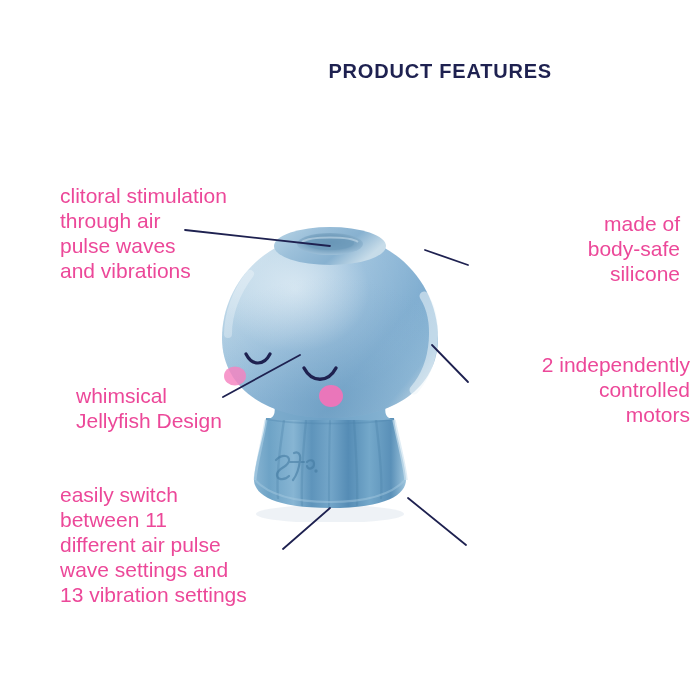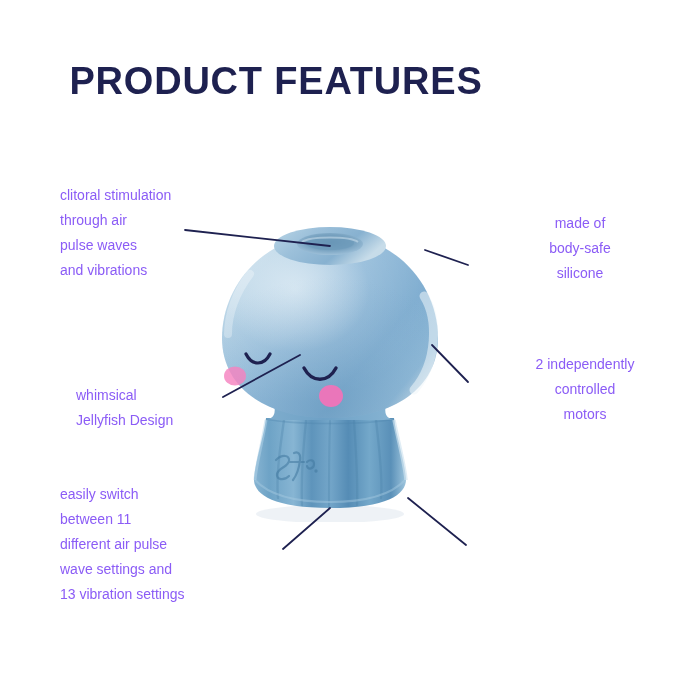--- a/index.html
+++ b/index.html
@@ -21,40 +21,40 @@
     width: 700px;
     height: 700px;
   }
 
   
   .page-title {
     position: absolute;
     left: 0;
     top: 60px;
     width: 552px;
-    text-align: center;
-    font-size: 38px;
+    text-align: right;
+    font-size: 20px;
     font-weight: 700;
     letter-spacing: 0.8px;
     color: #1e2150;
     font-family: "Liberation Sans", sans-serif;
   }
 
   
   .callout {
     position: absolute;
-    color: #8b5cf6;
-    font-size: 14px;
+    color: #ec4899;
+    font-size: 21px;
     line-height: 25px;
     font-weight: 400;
     font-family: "Liberation Sans", sans-serif;
     white-space: pre-line;
   }
   .callout.left  { text-align: left; }
-  .callout.right { text-align: center; }
+  .callout.right { text-align: right; }
 
   #callout-stimulation { left: 60px;  top: 183px; width: 235px; }
   #callout-design      { left: 76px;  top: 383px; width: 235px; }
   #callout-settings    { left: 60px;  top: 482px; width: 250px; }
   #callout-silicone    { left: 480px; top: 211px; width: 200px; }
   #callout-motors      { left: 480px; top: 352px; width: 210px; }
   #callout-usb         { left: 480px; top: 537px; width: 200px; }
 
   
   #leader-lines {

